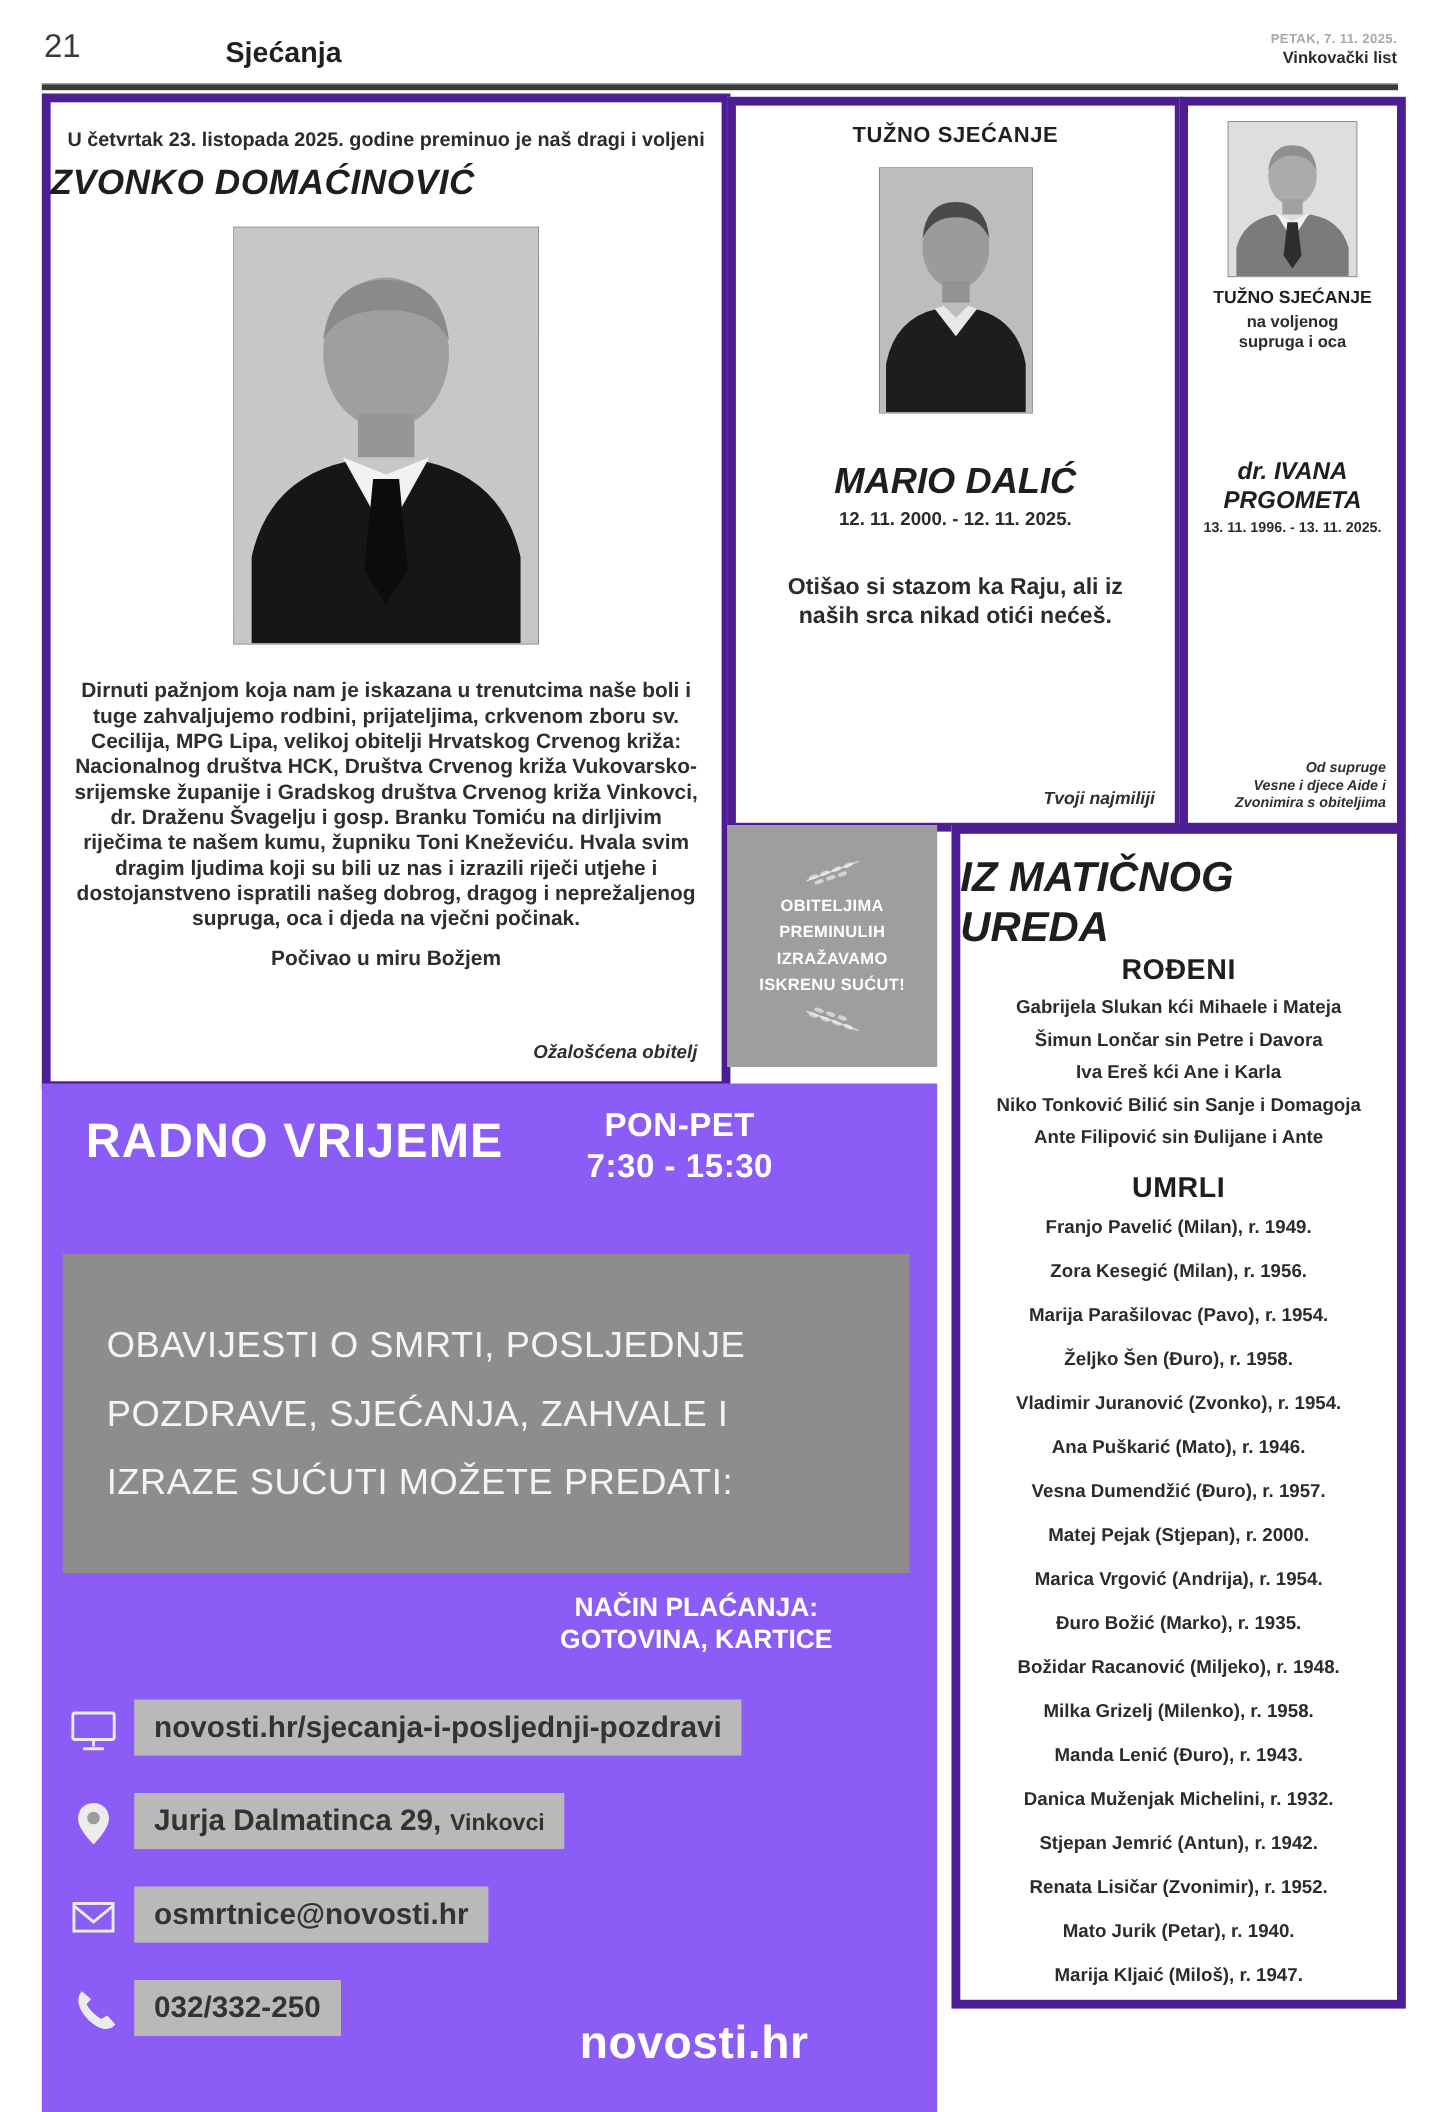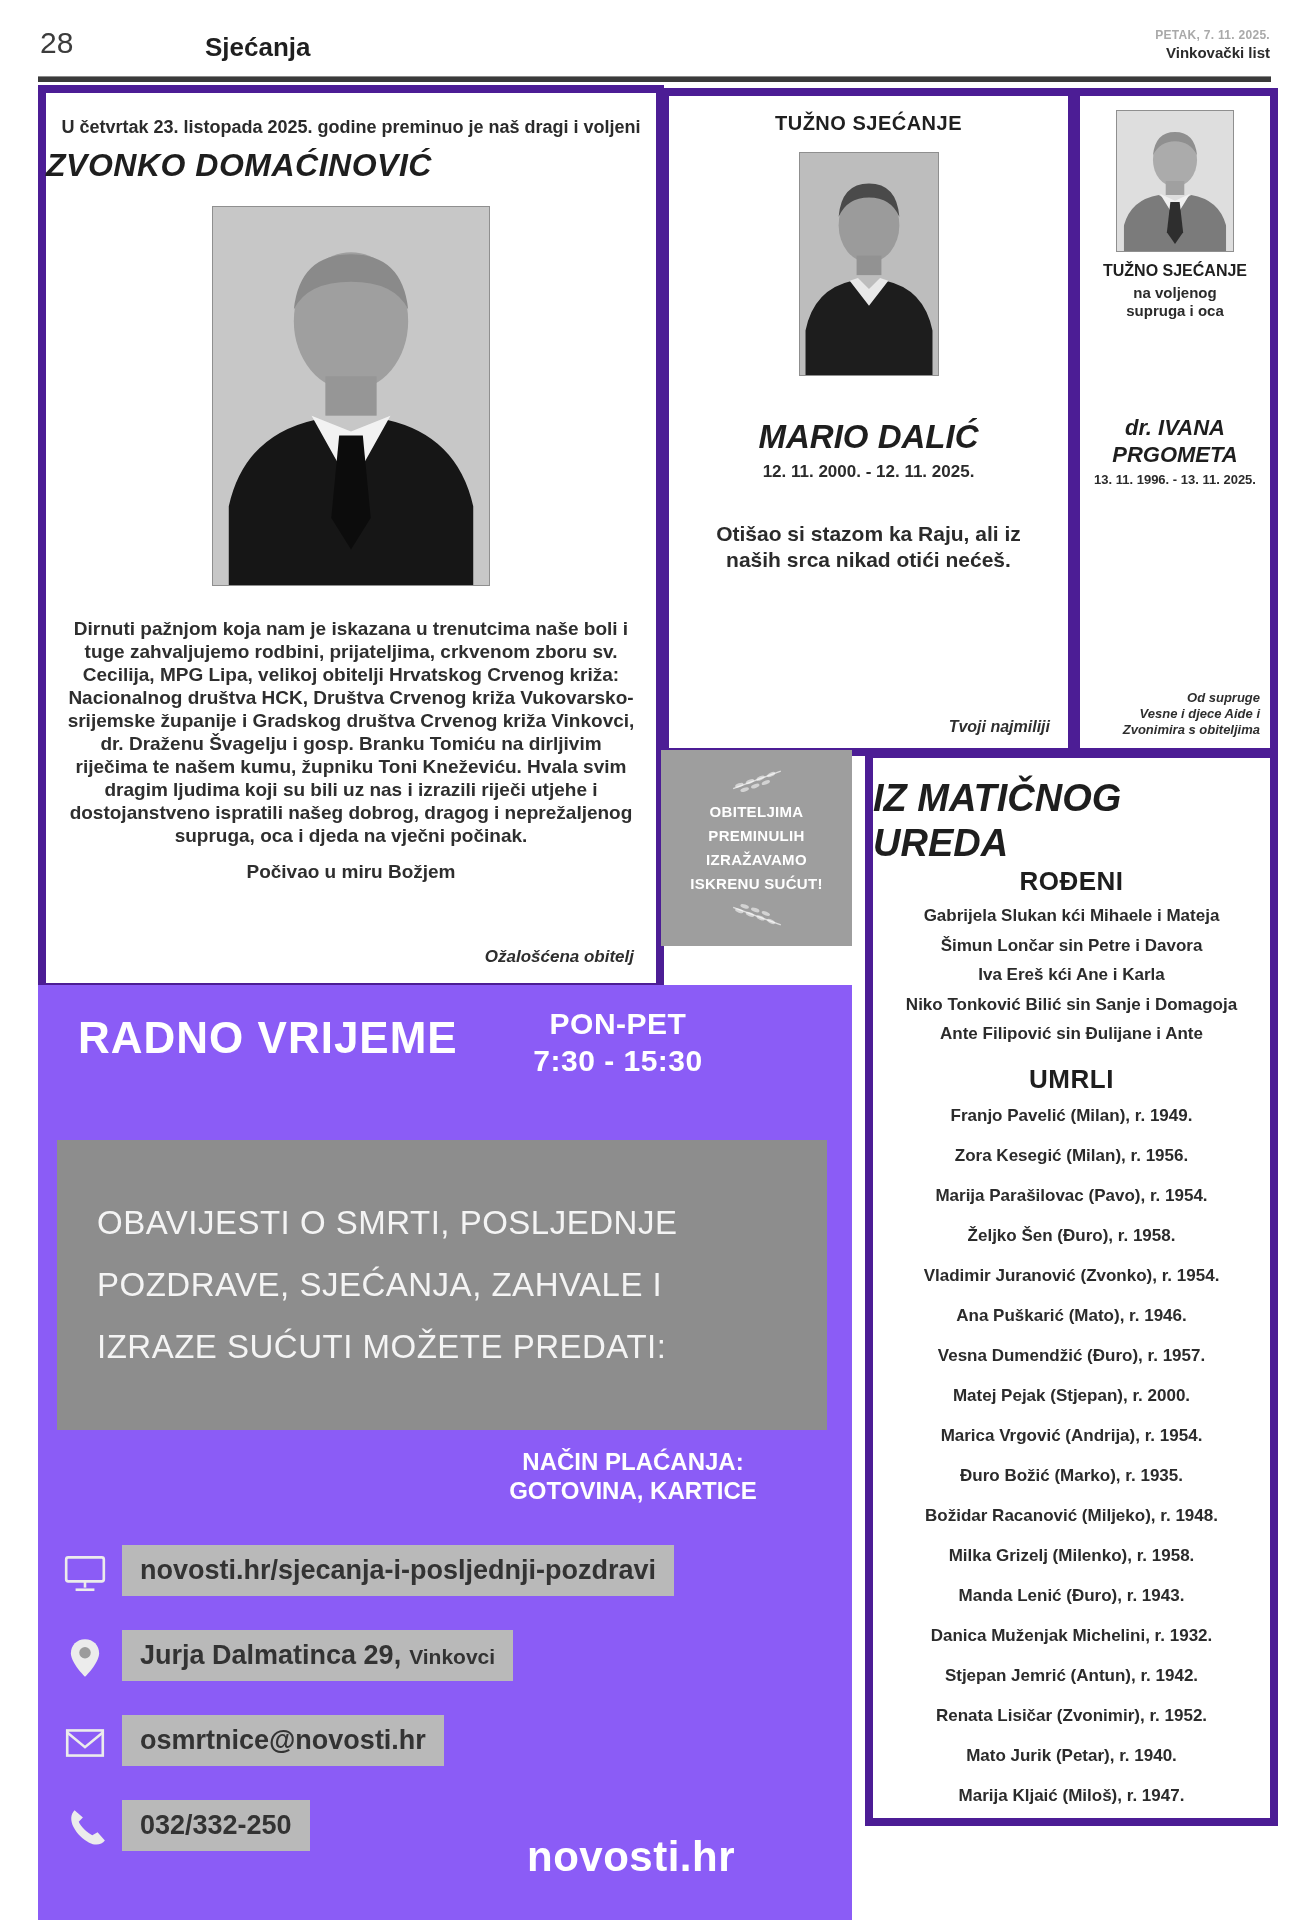--- a/index.html
+++ b/index.html
@@ -56,21 +56,21 @@
   #card-ivana .subheader{position:absolute;top:188px;left:0;right:0;text-align:center;
       font-size:15px;line-height:18px;font-weight:700;color:#2b2b2b;}
   #card-ivana .name{position:absolute;top:318px;left:0;right:0;text-align:center;
       font-size:22px;line-height:27px;font-weight:800;font-style:italic;color:#1e1e1e;}
   #card-ivana .dates{position:absolute;top:376px;left:0;right:0;text-align:center;
       font-size:13px;font-weight:700;color:#2b2b2b;}
   #card-ivana .sig{position:absolute;right:10px;bottom:10px;text-align:right;
       font-size:13px;line-height:16px;font-style:italic;font-weight:600;color:#2e2e2e;}
 
   
-  #condolence{position:absolute;left:661px;top:750px;width:191px;height:196px;background:#9e9e9e;
+  #condolence{position:absolute;left:661px;top:750px;width:191px;height:220px;background:#9e9e9e;
       display:flex;flex-direction:column;align-items:center;justify-content:center;gap:4px;}
   #condolence .line{color:#ffffff;font-size:15px;font-weight:700;line-height:20px;letter-spacing:.3px;text-align:center;}
   #condolence svg{display:block;margin:4px 0;}
 
   
   #registry{left:865px;top:750px;width:397px;height:1060px;}
   #registry .registry-title{position:absolute;top:18px;left:0;right:0;text-align:left;
       font-size:38px;line-height:45px;font-weight:800;font-style:italic;color:#1e1e1e;}
   #registry .list-header{position:absolute;left:0;right:0;text-align:center;
       font-size:26px;font-weight:800;color:#1e1e1e;letter-spacing:.5px;}
@@ -96,21 +96,21 @@
   .pill{background:#b9b9b9;color:#333333;font-size:27px;font-weight:600;padding:10px 18px;white-space:nowrap;}
   .pill .suffix{font-size:21px;font-weight:600;margin-left:8px;}
   #ad .row-0{top:560px;} #ad .row-1{top:645px;} #ad .row-2{top:730px;} #ad .row-3{top:815px;}
   #ad .ad-logo{position:absolute;left:489px;top:848px;font-size:42px;font-weight:800;color:#ffffff;letter-spacing:.5px;}
 </style>
 </head>
 <body>
 
 <div class="page">
 
-  <div class="page-number">28</div>
+  <div class="page-number">21</div>
   <div class="section-title">Sjećanja</div>
   <div class="masthead">
     <div class="date">PETAK, 7. 11. 2025.</div>
     <div class="pub">Vinkovački list</div>
   </div>
   <div class="header-rule"></div>
 
   <div class="card" id="card-zvonko">
     <div class="intro">U četvrtak 23. listopada 2025. godine preminuo je naš dragi i voljeni</div>
     <div class="deceased-name">ZVONKO DOMAĆINOVIĆ</div>

